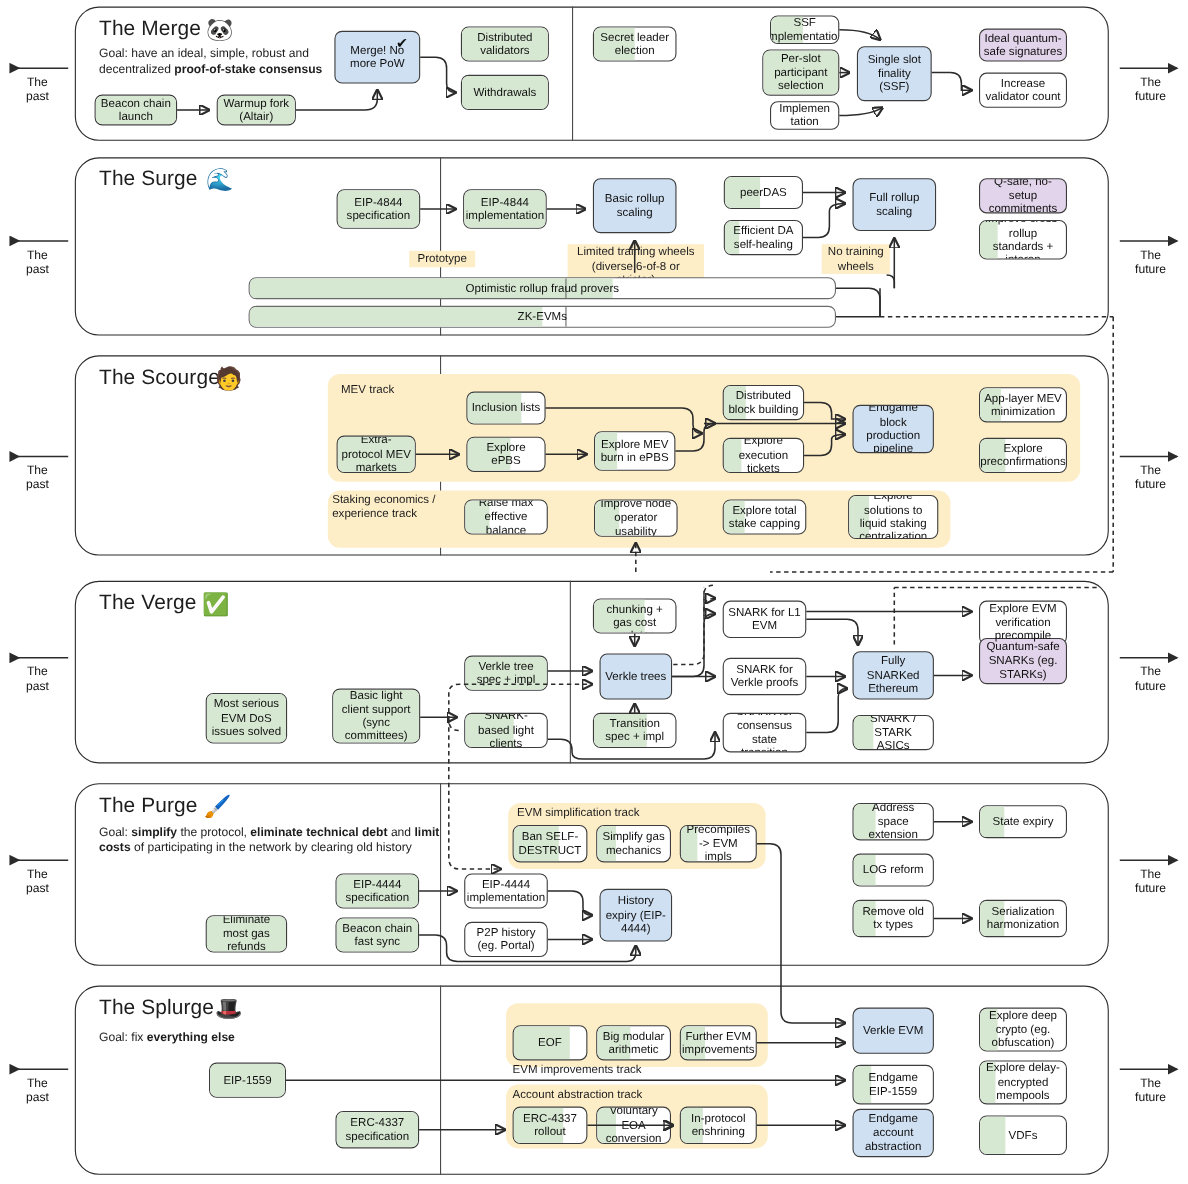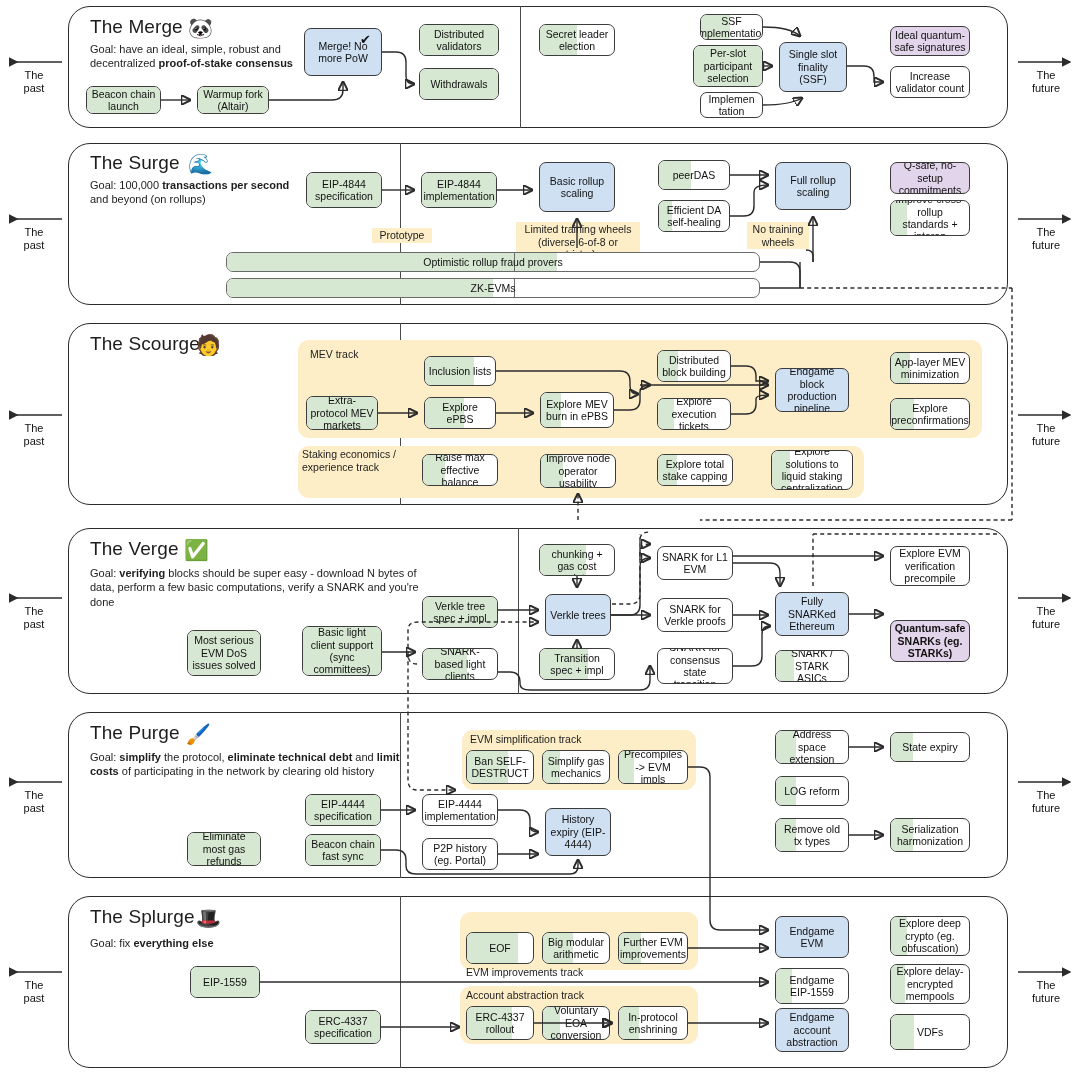--- a/index.html
+++ b/index.html
@@ -230,21 +230,20 @@
       <span class="lbl">Ideal quantum-safe signatures</span>
     </div>
   <div class="node n-plain" style="left:890px;top:66px;width:80px;height:32px;">
       <span class="lbl">Increase validator count</span>
     </div>
 
   <div class="section" style="left:68px;top:143px;width:940px;height:162px;"></div>
   <div class="vdiv" style="left:400px;top:143px;height:162px;"></div>
   <div class="sec-title" style="left:90px;top:152px;">The Surge</div>
   <div class="sec-emoji" style="left:188px;top:154px;">🌊</div>
-  <div class="sec-goal" style="left:90px;top:178px;width:215px;">Goal: 100,000 <b>transactions per second</b> and beyond (on rollups)</div>
 
   <div class="node n-green" style="left:306px;top:172px;width:76px;height:36px;">
       <span class="fill" style="width:100%"></span>
       <span class="lbl">EIP-4844 specification</span>
     </div>
   <div class="node n-green" style="left:421px;top:172px;width:76px;height:36px;">
       <span class="fill" style="width:100%"></span>
       <span class="lbl">EIP-4844 implementation</span>
     </div>
   <div class="node n-blue" style="left:539px;top:162px;width:76px;height:50px;">
@@ -343,21 +342,20 @@
     </div>
   <div class="node n-green" style="left:771px;top:450px;width:82px;height:40px;">
       <span class="fill" style="width:22%"></span>
       <span class="lbl">Explore solutions to liquid staking centralization</span>
     </div>
 
   <div class="section" style="left:68px;top:528px;width:940px;height:166px;"></div>
   <div class="vdiv" style="left:518px;top:528px;height:166px;"></div>
   <div class="sec-title" style="left:90px;top:538px;">The Verge</div>
   <div class="sec-emoji" style="left:184px;top:540px;">✅</div>
-  <div class="sec-goal" style="left:90px;top:566px;width:330px;">Goal: <b>verifying</b> blocks should be super easy - download N bytes of data, perform a few basic computations, verify a SNARK and you're done</div>
 
   <div class="node n-green" style="left:187px;top:630px;width:74px;height:46px;">
       <span class="fill" style="width:100%"></span>
       <span class="lbl">Most serious EVM DoS issues solved</span>
     </div>
   <div class="node n-green" style="left:302px;top:626px;width:80px;height:50px;">
       <span class="fill" style="width:100%"></span>
       <span class="lbl">Basic light client support (sync committees)</span>
     </div>
   <div class="node n-green" style="left:422px;top:596px;width:76px;height:32px;">
@@ -391,21 +389,21 @@
   <div class="node n-blue" style="left:775px;top:592px;width:74px;height:44px;">
       <span class="lbl">Fully SNARKed Ethereum</span>
     </div>
   <div class="node n-green" style="left:775px;top:650px;width:74px;height:32px;">
       <span class="fill" style="width:25%"></span>
       <span class="lbl">SNARK / STARK ASICs</span>
     </div>
   <div class="node n-plain" style="left:890px;top:546px;width:80px;height:40px;">
       <span class="lbl">Explore EVM verification precompile</span>
     </div>
-  <div class="node n-purple" style="left:890px;top:620px;width:80px;height:42px;font-weight:bold;">
+  <div class="node n-purple" style="left:890px;top:580px;width:80px;height:42px;">
       <span class="lbl">Quantum-safe SNARKs (eg. STARKs)</span>
     </div>
 
   <div class="section" style="left:68px;top:712px;width:940px;height:166px;"></div>
   <div class="vdiv" style="left:400px;top:712px;height:166px;"></div>
   <div class="sec-title" style="left:90px;top:722px;">The Purge</div>
   <div class="sec-emoji" style="left:186px;top:724px;">🖌️</div>
   <div class="sec-goal" style="left:90px;top:750px;width:310px;">Goal: <b>simplify</b> the protocol, <b>eliminate technical debt</b> and <b>limit costs</b> of participating in the network by clearing old history</div>
 
   <div class="band" style="left:462px;top:730px;width:234px;height:60px;"></div>
@@ -507,21 +505,21 @@
   <div class="node n-green" style="left:542px;top:1006px;width:68px;height:34px;">
       <span class="fill" style="width:26%"></span>
       <span class="lbl">Voluntary EOA conversion</span>
     </div>
   <div class="node n-green" style="left:618px;top:1006px;width:70px;height:34px;">
       <span class="fill" style="width:30%"></span>
       <span class="lbl">In-protocol enshrining</span>
     </div>
 
   <div class="node n-blue" style="left:775px;top:916px;width:74px;height:42px;">
-      <span class="lbl">Endgame EVM</span>
+      <span class="lbl">Verkle EVM</span>
     </div>
   <div class="node n-green" style="left:775px;top:968px;width:74px;height:36px;">
       <span class="fill" style="width:22%"></span>
       <span class="lbl">Endgame EIP-1559</span>
     </div>
   <div class="node n-blue" style="left:775px;top:1008px;width:74px;height:44px;">
       <span class="lbl">Endgame account abstraction</span>
     </div>
   <div class="node n-green" style="left:890px;top:916px;width:80px;height:40px;">
       <span class="fill" style="width:20%"></span>

